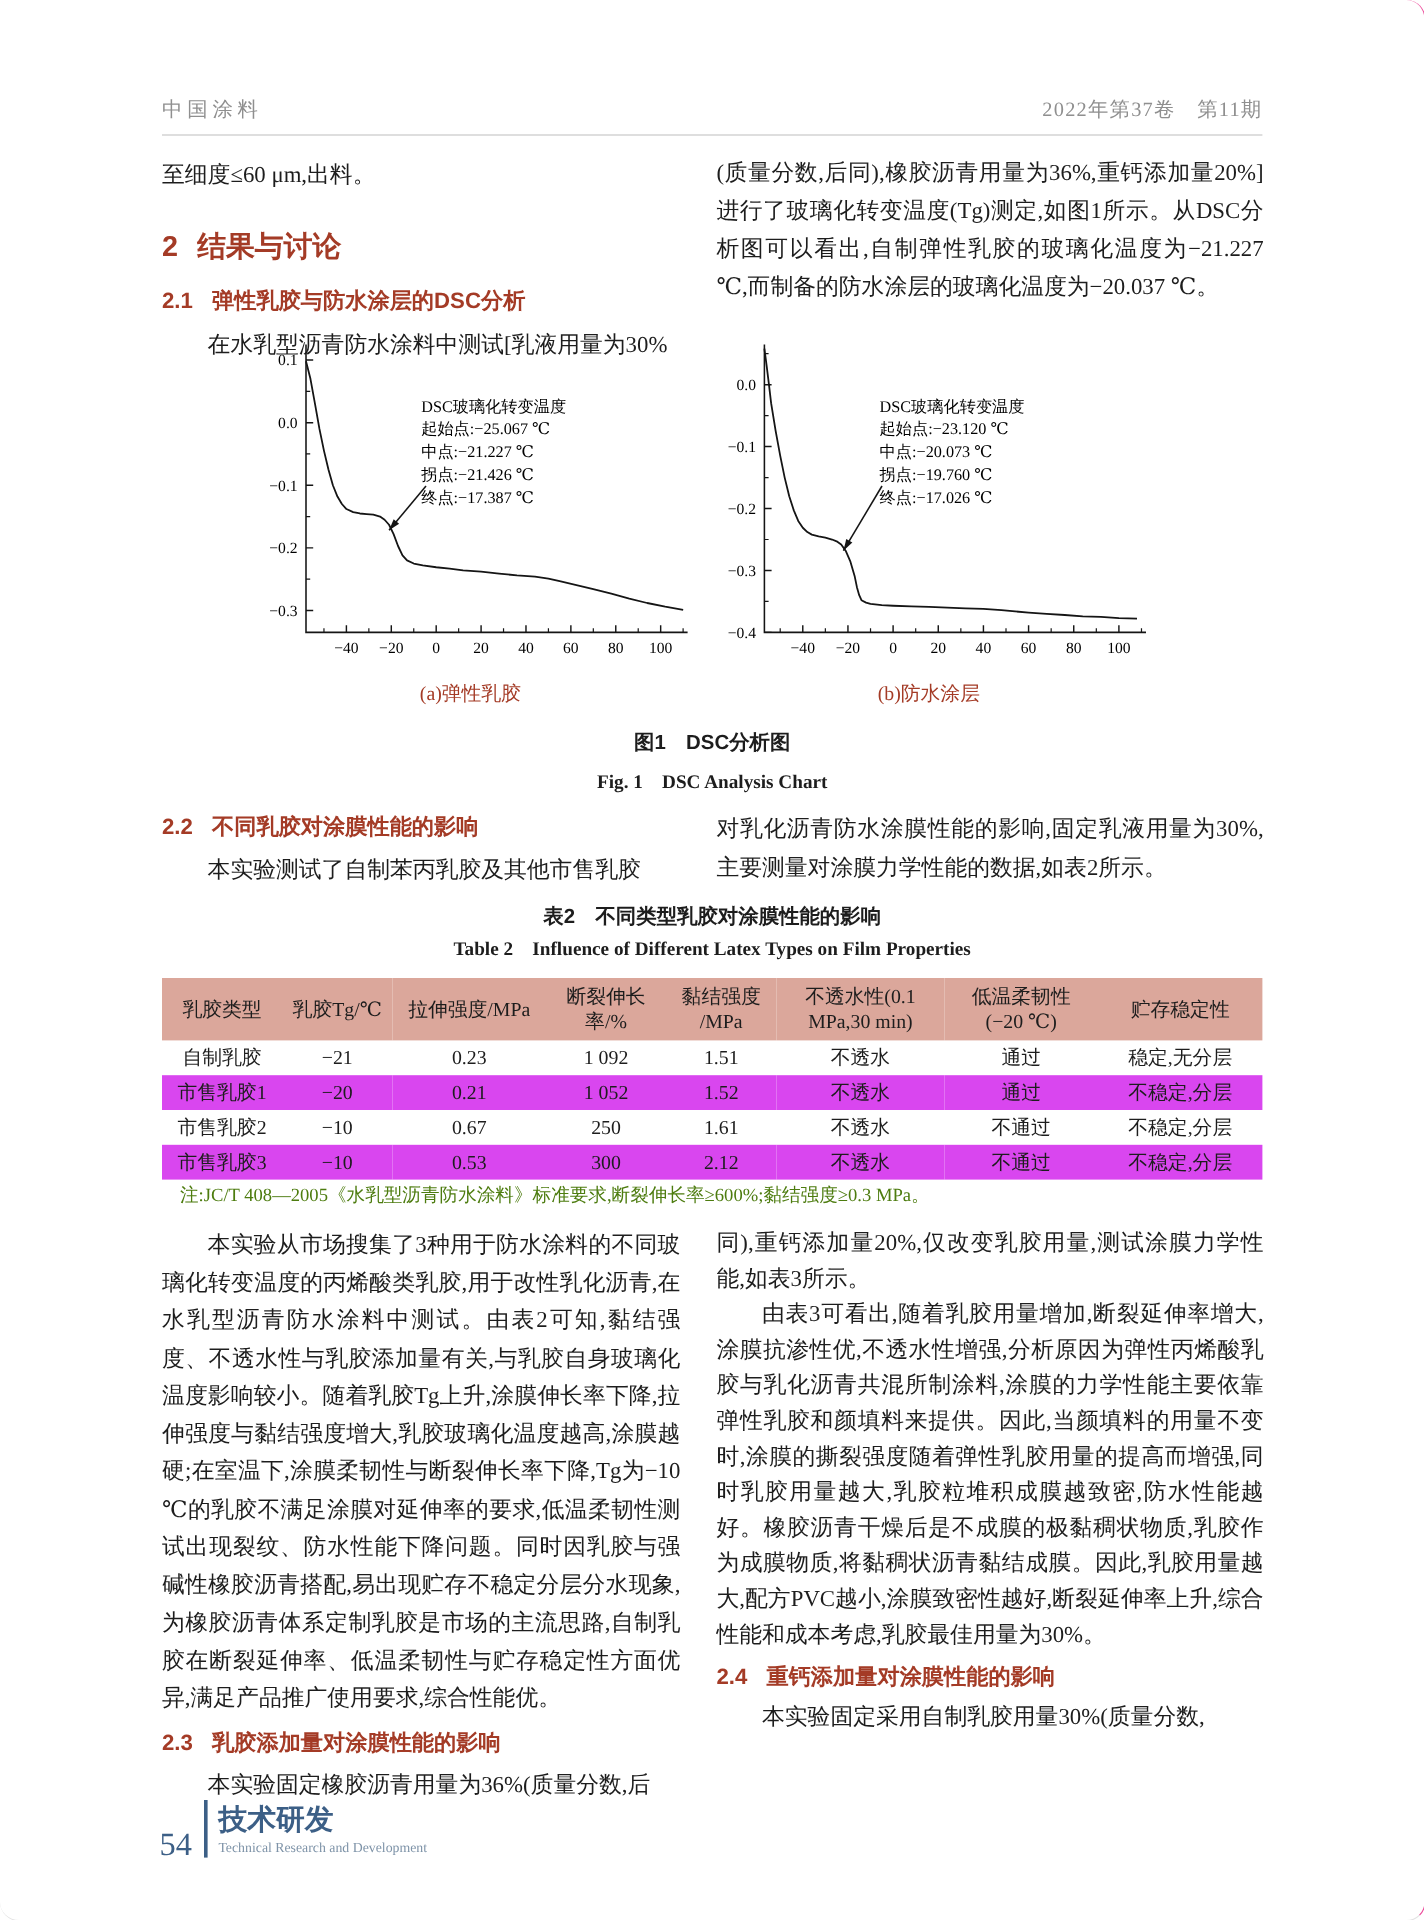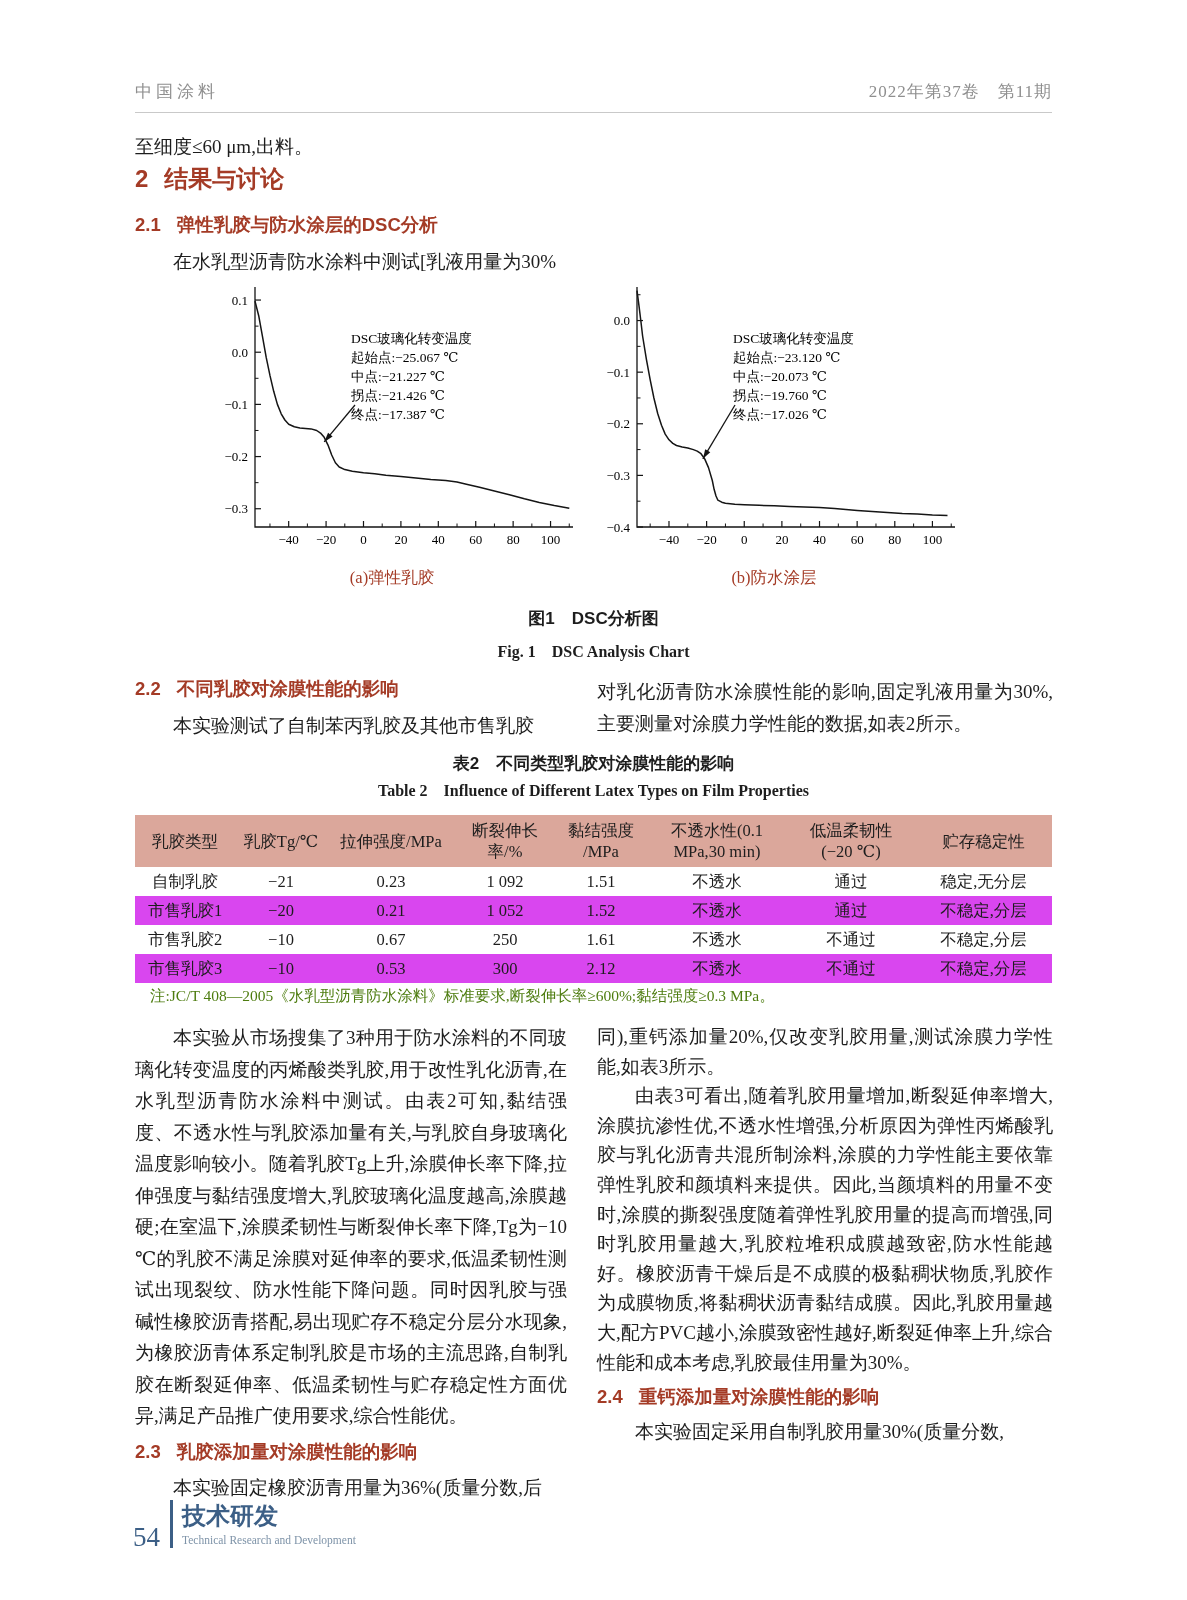--- a/index.html
+++ b/index.html
@@ -1,19 +1,19 @@
 <!DOCTYPE html>
 <html><head>
 <meta charset="utf-8">
 <style>
   html,body{margin:0;padding:0;background:#ffffff;}
   #page{
     position:relative;width:1187px;height:1600px;background:#fff;overflow:hidden;
     font-family:"Liberation Serif","DejaVu Serif",serif;color:#1d1d1d;
-    border-right:1px solid #ec4899;border-bottom:1px solid #e3e3e3;
+    border-right:1px solid #ec4899;border-bottom:1px solid #e3e3e3;border-radius:16px;
   }
   .abs{position:absolute;}
   
   #header{top:80px;left:135px;width:917px;display:flex;justify-content:space-between;
     font-size:17px;color:#8f8f8f;letter-spacing:4px;}
   #header .right{letter-spacing:1px;}
   #header-rule{top:112px;left:135px;width:917px;height:1px;background:#c9c9c9;}
   
   .col-left{left:135px;width:432px;}
   .col-right{left:597px;width:456px;}
@@ -56,25 +56,28 @@
 <div id="page">
 
   <div id="header" class="abs">
     <span class="left">中国涂料</span>
     <span class="right">2022年第37卷　第11期</span>
   </div>
   <div id="header-rule" class="abs"></div>
 
   <div class="abs col-left" style="top:131px;">
     <p class="body">至细度≤60 μm,出料。</p>
-    <h2 class="sec1" style=""><span class="secnum">2</span><span>结果与讨论</span></h2>
+    <h2 class="sec1" style="margin-top:26px;"><span class="secnum">2</span><span>结果与讨论</span></h2>
     <h3 class="sec2" style="margin-top:17px;"><span class="secnum">2.1</span><span>弹性乳胶与防水涂层的DSC分析</span></h3>
     <p class="body indent" style="margin-top:9px;">在水乳型沥青防水涂料中测试[乳液用量为30%</p>
   </div>
 
+  <div class="abs col-right" style="top:129px;">
+    <p class="body">(质量分数,后同),橡胶沥青用量为36%,重钙添加量20%]进行了玻璃化转变温度(Tg)测定,如图1所示。从DSC分析图可以看出,自制弹性乳胶的玻璃化温度为−21.227 ℃,而制备的防水涂层的玻璃化温度为−20.037 ℃。</p>
+  </div>
 
   <div id="figure" class="abs">
     <div class="chartbox">
       <svg width="378" height="280" viewBox="0 0 378 280">
           <path d="M 52 6 V 246 H 370" stroke="#151515" fill="none" stroke-width="1.3"></path>
           <line x1="85.67058823529412" y1="246" x2="85.67058823529412" y2="240" stroke="#151515" stroke-width="1.2"></line>
           <text x="85.67058823529412" y="263" text-anchor="middle" font-size="13">−40</text>
           <line x1="123.08235294117648" y1="246" x2="123.08235294117648" y2="240" stroke="#151515" stroke-width="1.2"></line>
           <text x="123.08235294117648" y="263" text-anchor="middle" font-size="13">−20</text>
           <line x1="160.49411764705883" y1="246" x2="160.49411764705883" y2="240" stroke="#151515" stroke-width="1.2"></line>

